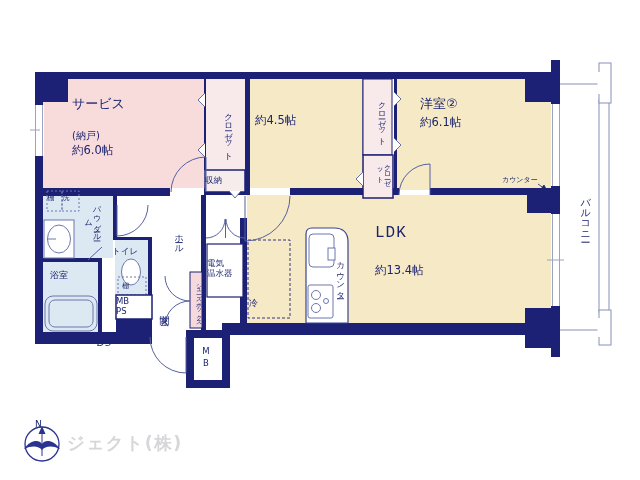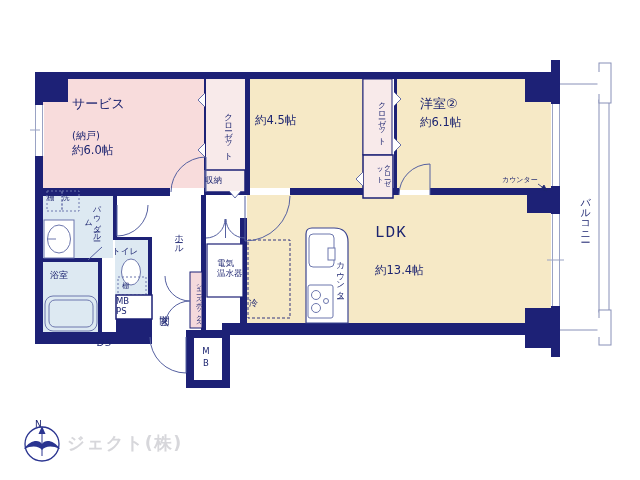--- a/index.html
+++ b/index.html
@@ -197,21 +197,21 @@
   <div class="lbl c f9" style="left:50px;top:270px;width:50px;">浴室</div>
   <div class="lbl c f85" style="left:112px;top:246px;width:40px;">トイレ</div>
   <div class="lbl c f7" style="left:122px;top:282px;width:18px;">棚</div>
   <div class="lbl c f85 pre" style="left:116px;top:296px;width:36px;">MB
 PS</div>
 
   <div class="lbl v f9" style="left:169px;top:220px;width:14px;height:36px;">ホール</div>
   <div class="lbl v f10" style="left:153px;top:294px;width:16px;height:28px;">玄関</div>
   <div class="lbl v f6" style="left:190px;top:274px;width:12px;height:54px;">シューズボックス</div>
 
-  <div class="lbl c f85 pre" style="left:207px;top:258px;width:36px;padding-left:10px;">電気
+  <div class="lbl c f85 pre" style="left:207px;top:258px;width:36px;">電気
 温水器</div>
   <div class="lbl c f9" style="left:249px;top:298px;width:18px;">冷</div>
   <div class="lbl v f85" style="left:331px;top:248px;width:14px;height:54px;">カウンター</div>
   <div class="lbl f7" style="left:502px;top:176px;">カウンター</div>
 
   <div class="lbl mbv f85" style="left:201px;top:346px;width:14px;height:34px;">MB</div>
   <div class="lbl f95" style="left:97px;top:337px;letter-spacing:1px;font-style:italic;">DS</div>
 
   <div class="lbl v f10" style="left:573px;top:183px;width:17px;height:62px;">バルコニー</div>
 

